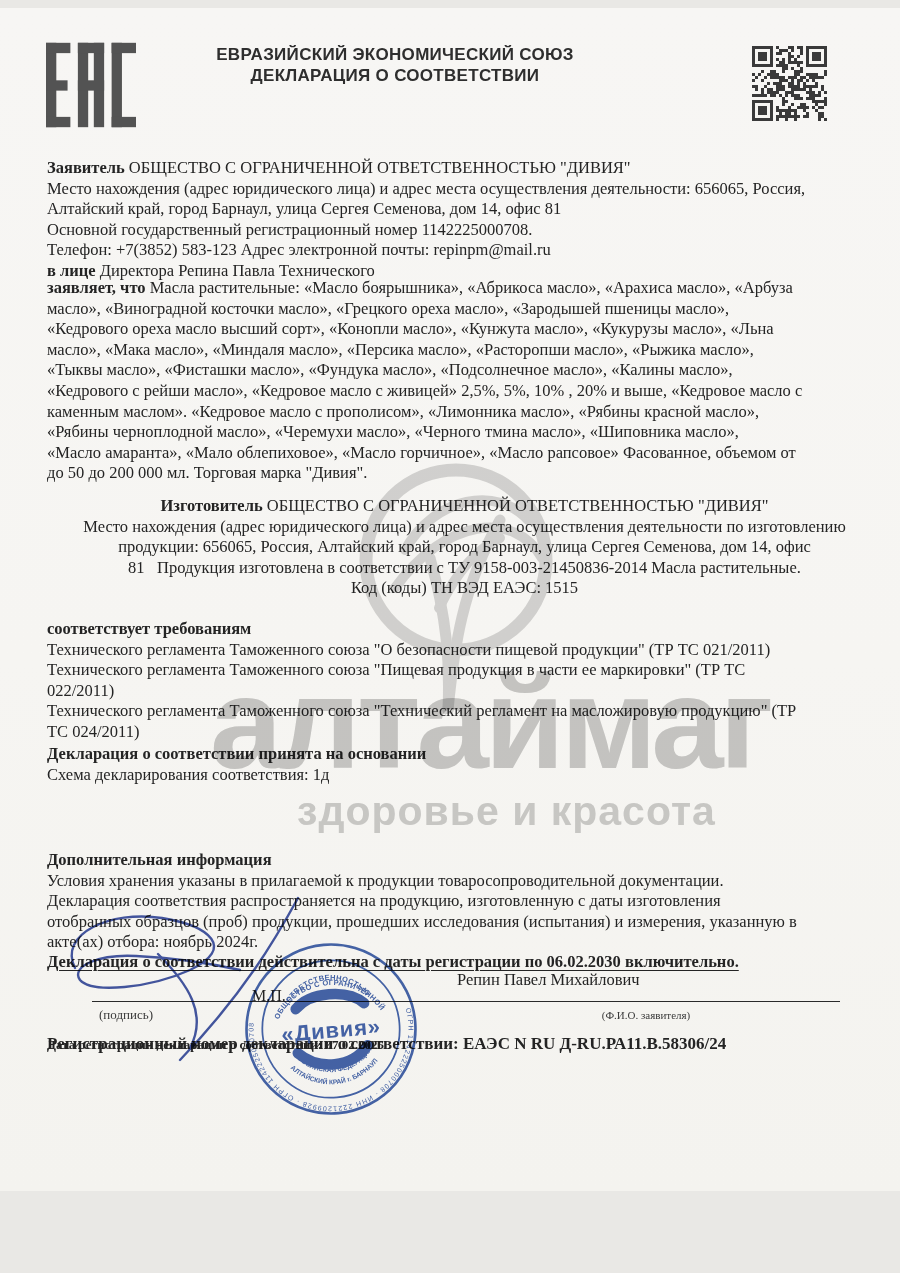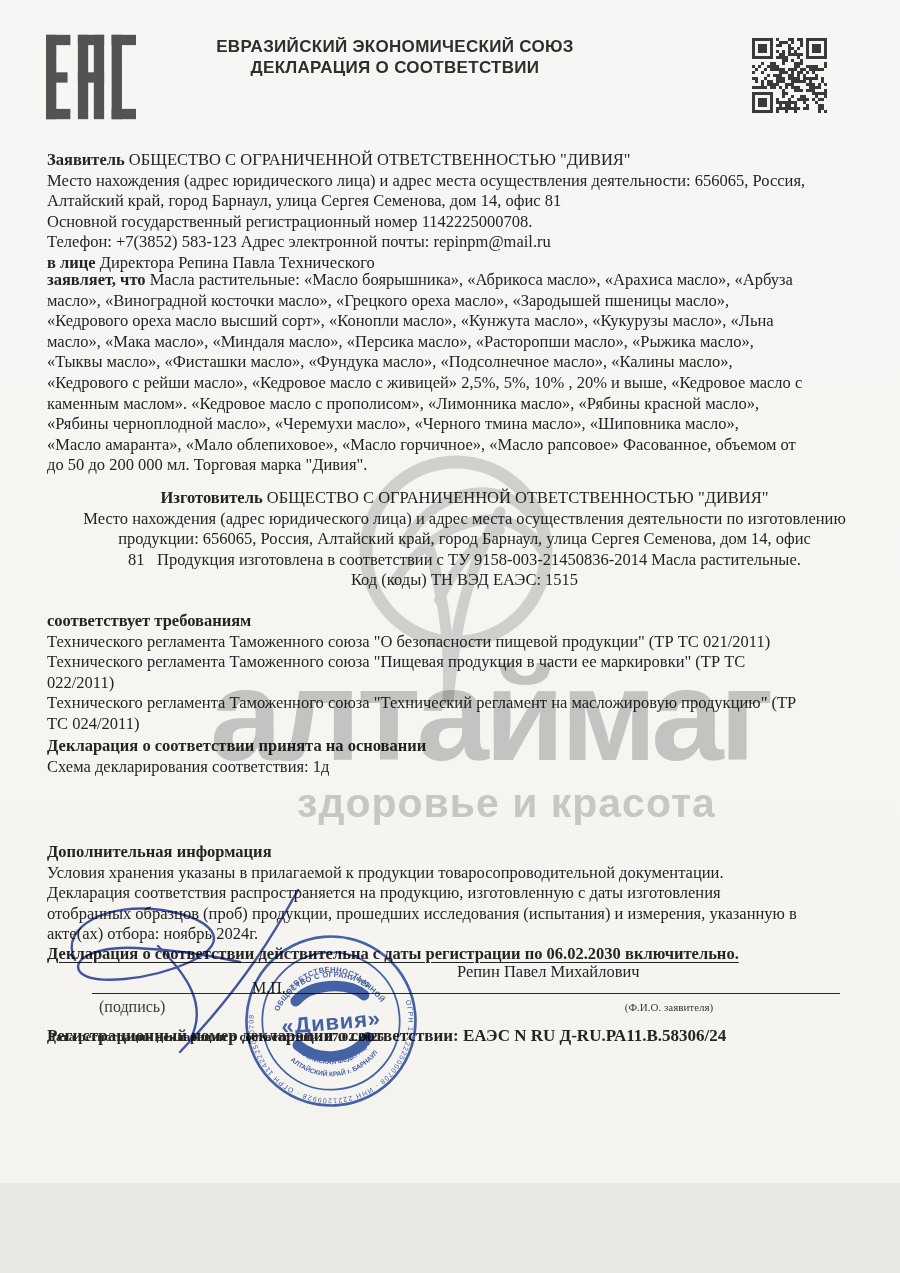--- a/index.html
+++ b/index.html
@@ -1,20 +1,20 @@
 <!DOCTYPE html>
 <html lang="ru" style="--paper: #f6f5f2; --ink: #242424; --stamp-blue: #2d51a3; --watermark-gray: #c2c2c2;"><head>
 <meta charset="utf-8">
 <style>
   :root{
     --paper:#f6f5f2; --ink:#242424; --stamp:#2d51a3; --wm:#c2c2c2;
   }
   html,body{margin:0;padding:0;background:#e9e8e5;}
   .page{
-    position:relative; width:900px; height:1183px; margin:0 auto;
+    position:relative; width:900px; height:1183px; margin:8px auto;
     background:linear-gradient(180deg,#f7f6f4 0%,#f6f5f2 55%,#f4f3ef 100%);
     overflow:hidden;
     font-family:"Liberation Serif", serif;
     color:var(--ink);
   }
   
   .eac{position:absolute;left:46px;top:33px;width:90px;height:88px;opacity:.88;}
   .hdr-title{
     position:absolute;left:170px;top:36px;width:450px;text-align:center;
     font-family:"Liberation Sans",sans-serif;font-weight:bold;
@@ -34,22 +34,22 @@
   #blk-additional{top:842px;}
   #blk-validity{top:944px;font-weight:bold;}
   #blk-validity .para{text-decoration:underline;text-underline-offset:3px;text-decoration-thickness:1px;}
   #blk-reg{top:1026px;font-weight:bold;font-size:17px;}
   #blk-date{top:1027px;font-weight:bold;font-size:13px;}
   
   #blk-signrow{top:962px;height:60px;}
   .sig-name{position:absolute;left:410px;top:0;width:380px;text-align:left;}
   .mp{position:absolute;left:205px;top:16px;font-size:16px;}
   .sig-line{position:absolute;left:45px;top:31px;width:748px;border-top:1.6px solid #2a2a2a;}
-  .sig-caption{position:absolute;left:52px;top:35px;font-size:16px;color:#3a3a3a;}
-  .fio-caption{position:absolute;left:452px;top:35px;width:340px;text-align:center;font-size:11px;color:#3a3a3a;}
+  .sig-caption{position:absolute;left:52px;top:35px;font-size:13px;color:#3a3a3a;}
+  .fio-caption{position:absolute;left:429px;top:35px;width:340px;text-align:center;font-size:11px;color:#3a3a3a;}
   
   .overlay{position:absolute;pointer-events:none;mix-blend-mode:multiply;}
   .wm-circle{left:350px;top:450px;width:212px;height:256px;opacity:.5;}
   .wm-brand{
     left:210px;top:650px;font-family:"Liberation Sans",sans-serif;font-weight:bold;
     font-size:130px;line-height:1;letter-spacing:-4px;color:var(--wm);opacity:.85;
   }
   .wm-tagline{
     left:297px;top:783px;font-family:"Liberation Sans",sans-serif;font-weight:bold;
     font-size:41px;line-height:1;letter-spacing:1px;color:#c7c7c7;opacity:.85;

